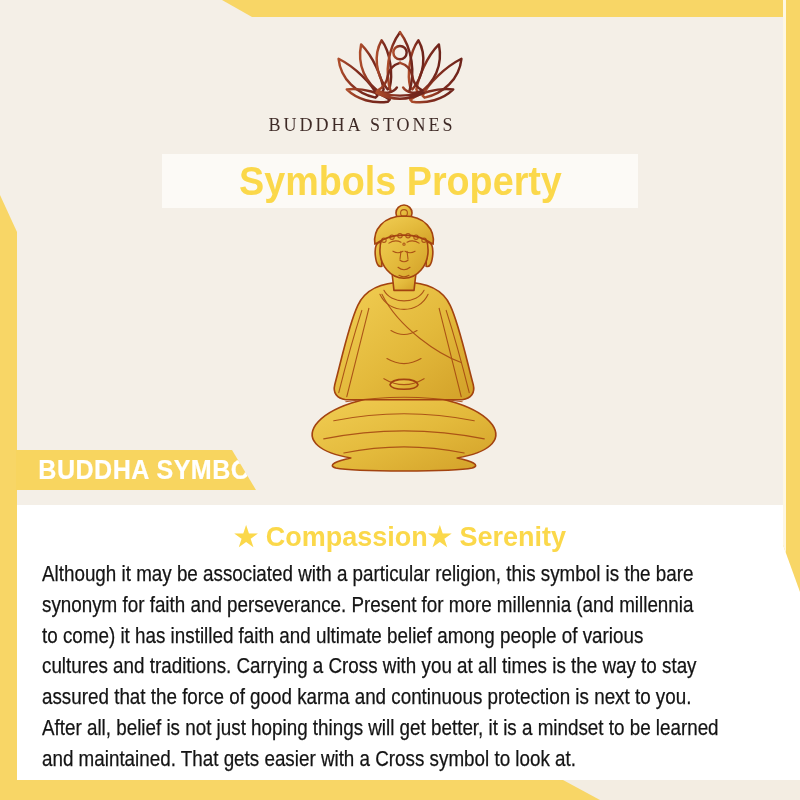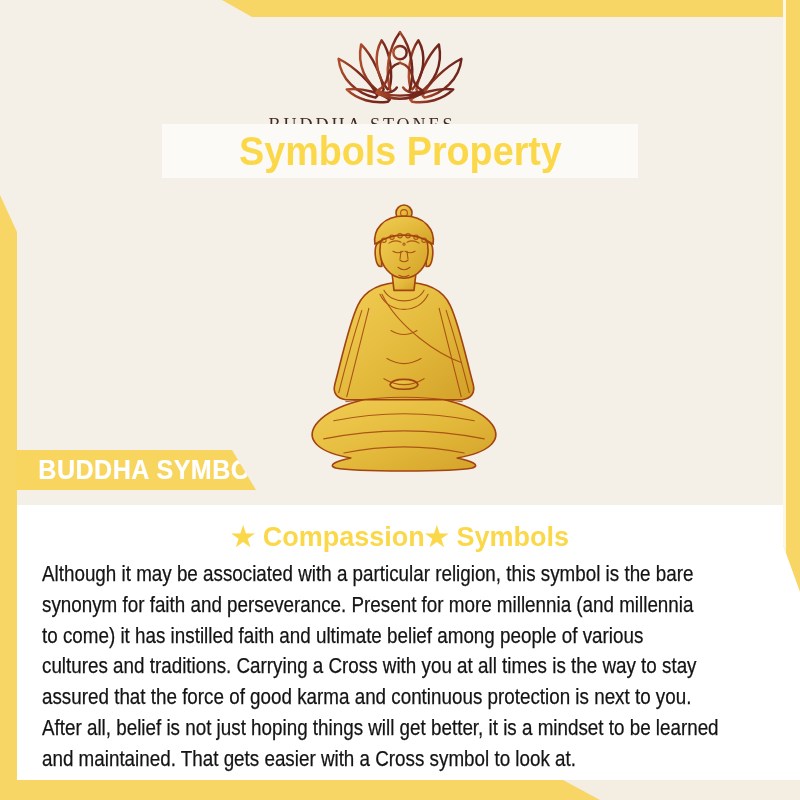--- a/index.html
+++ b/index.html
@@ -23,21 +23,21 @@
     clip-path:polygon(0 0,563px 0,600px 20px,0 20px);}
   
   .logo{position:absolute;left:328px;top:26px;width:144px;height:86px;}
   .brand-name{
     position:absolute;left:0;top:115px;width:724px;text-align:center;
     font-family:"Liberation Serif",serif;font-size:18px;letter-spacing:3px;
     color:#3E2A26;font-weight:500;
   }
   
   .title-band{
-    position:absolute;left:162px;top:124px;width:476px;height:54px;
+    position:absolute;left:162px;top:154px;width:476px;height:54px;
     background:#FCFAF6;text-align:center;
   }
   .title-band h1{
     margin:0;line-height:54px;font-size:41px;font-weight:bold;color:#FBD84A;
     display:inline-block;transform:scaleX(.92);white-space:nowrap;
   }
   
   .buddha{position:absolute;left:288px;top:198px;width:232px;height:276px;}
   
   .ribbon{
@@ -176,21 +176,21 @@
       <path d="M45 222 Q 115 208 185 222"></path>
       <path d="M35 240 Q 115 224 195 240"></path>
       <path d="M55 254 Q 115 242 175 254"></path>
     </g>
   </svg>
 
   <div class="ribbon">
     <span>BUDDHA SYMBOL</span>
   </div>
 
-  <div class="traits">★ Compassion★ Symbols</div>
+  <div class="traits">★ Compassion★ Serenity</div>
 
   <div class="description">
     <div class="line">Although it may be associated with a particular religion, this symbol is the bare</div>
     <div class="line">synonym for faith and perseverance. Present for more millennia (and millennia</div>
     <div class="line">to come) it has instilled faith and ultimate belief among people of various</div>
     <div class="line">cultures and traditions. Carrying a Cross with you at all times is the way to stay</div>
     <div class="line">assured that the force of good karma and continuous protection is next to you.</div>
     <div class="line">After all, belief is not just hoping things will get better, it is a mindset to be learned</div>
     <div class="line">and maintained. That gets easier with a Cross symbol to look at.</div>
   </div>

